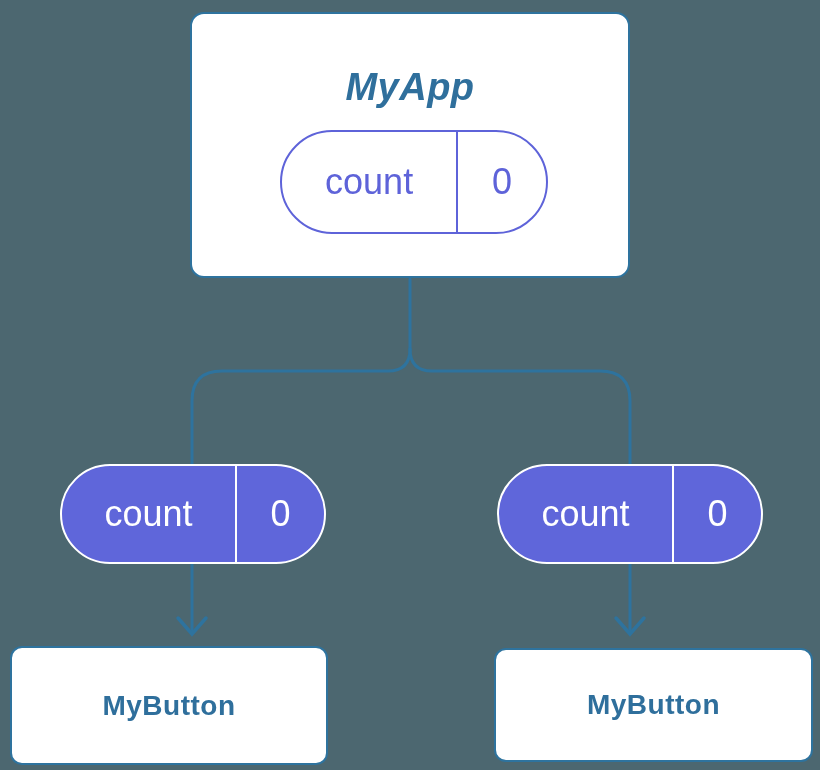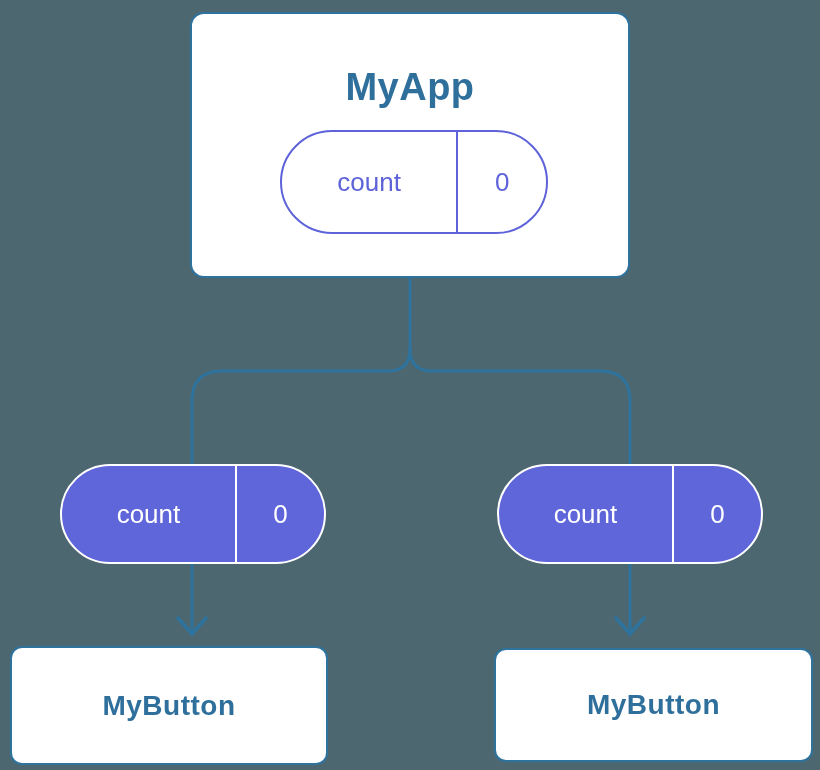--- a/index.html
+++ b/index.html
@@ -34,41 +34,42 @@
   }
   .app-title {
     position: absolute;
     top: 52px; left: 0;
     width: 100%;
     text-align: center;
     font-size: 38px;
     font-weight: 600;
     letter-spacing: 0.5px;
     color: #2F6F9C;
+    font-style: italic;
   }
   .button-card {
     display: flex;
     align-items: center;
     justify-content: center;
     border-radius: 12px;
   }
   .button-card-left  { left: 10px;  top: 646px; width: 318px; height: 119px; }
   .button-card-right { left: 494px; top: 648px; width: 319px; height: 114px; }
   .button-title {
     font-size: 28px;
     font-weight: 600;
     letter-spacing: 0.5px;
     color: #2F6F9C;
   }
   .pill {
     position: absolute;
     display: flex;
     align-items: stretch;
     box-sizing: border-box;
-    font-size: 26px;
+    font-size: 36px;
   }
   .pill .seg {
     display: flex;
     align-items: center;
     justify-content: center;
   }
   .pill .seg-name { width: 66%; }
   .pill .seg-value { flex: 1; }
   .outline-pill {
     left: 88px; top: 116px;            

